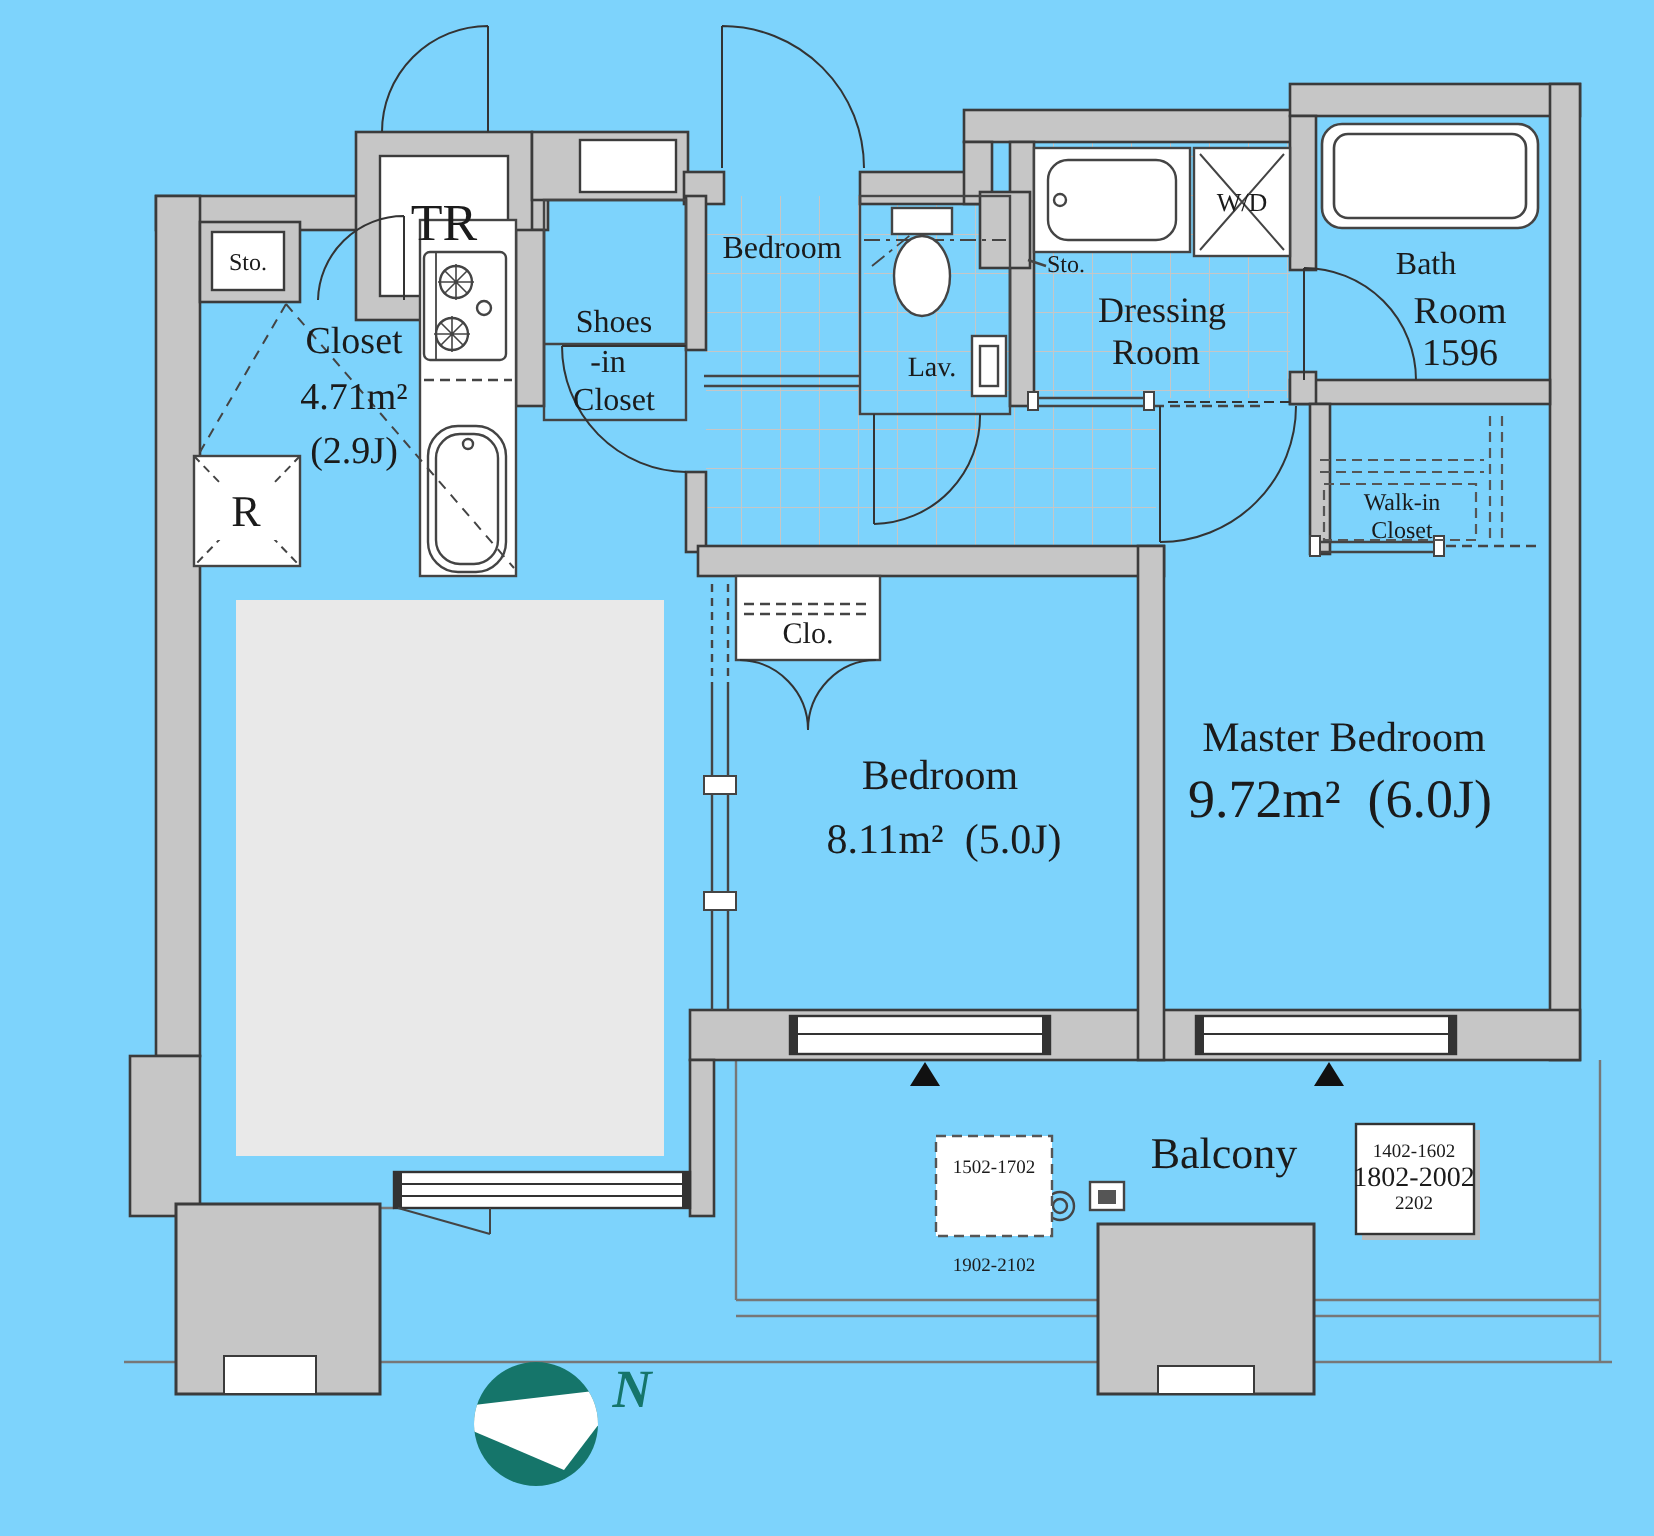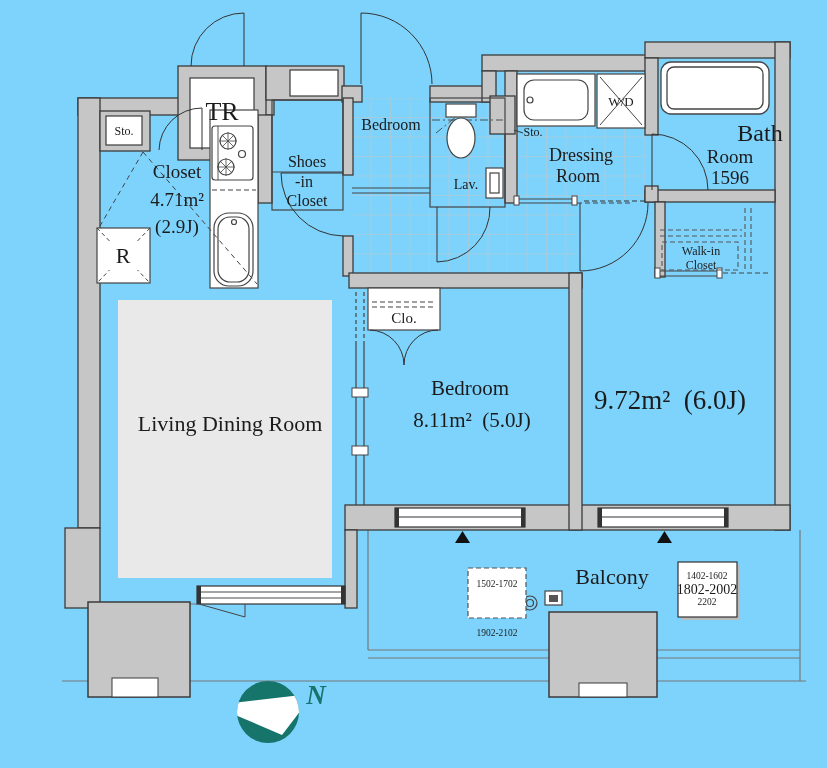--- a/index.html
+++ b/index.html
@@ -218,32 +218,32 @@
   <div class="lbl" style="left:304px;top:182px;font-size:16px">-in</div>
   <div class="lbl" style="left:307px;top:201px;font-size:16px">Closet</div>
 
   <div class="lbl" style="left:391px;top:125px;font-size:16px">Bedroom</div>
   <div class="lbl" style="left:466px;top:185px;font-size:14px">Lav.</div>
   <div class="lbl" style="left:533px;top:132px;font-size:12px">Sto.</div>
   <div class="lbl" style="left:581px;top:155px;font-size:18px">Dressing</div>
   <div class="lbl" style="left:578px;top:176px;font-size:18px">Room</div>
   <div class="lbl" style="left:621px;top:101px;font-size:13px">W/D</div>
 
-  <div class="lbl" style="left:760px;top:133px;font-size:24px">Bath</div>
+  <div class="lbl" style="left:713px;top:133px;font-size:16px">Bath</div>
   <div class="lbl" style="left:730px;top:156px;font-size:19px">Room</div>
   <div class="lbl" style="left:730px;top:177px;font-size:19px">1596</div>
 
   <div class="lbl" style="left:701px;top:251px;font-size:12px">Walk-in</div>
   <div class="lbl" style="left:701px;top:265px;font-size:12px">Closet</div>
   <div class="lbl" style="left:404px;top:318px;font-size:15px">Clo.</div>
 
   <div class="lbl" style="left:470px;top:388px;font-size:21px">Bedroom</div>
   <div class="lbl" style="left:472px;top:420px;font-size:21px">8.11m²  (5.0J)</div>
+  <div class="lbl" style="left:672px;top:369px;font-size:21px">Master Bedroom</div>
   <div class="lbl" style="left:670px;top:400px;font-size:27px">9.72m²  (6.0J)</div>
-  <div class="lbl" style="left:230px;top:424px;font-size:22px">Living Dining Room</div>
 
   <div class="lbl" style="left:612px;top:577px;font-size:22px">Balcony</div>
   <div class="lbl" style="left:497px;top:585px;font-size:9.5px">1502-1702</div>
   <div class="lbl" style="left:497px;top:634px;font-size:9.5px">1902-2102</div>
   <div class="lbl" style="left:707px;top:577px;font-size:9.5px">1402-1602</div>
   <div class="lbl" style="left:707px;top:590px;font-size:14px">1802-2002</div>
   <div class="lbl" style="left:707px;top:603px;font-size:9.5px">2202</div>
 
   <div class="lbl n-lbl" style="left:316px;top:695px;font-size:27px;color:#15756a">N</div>
 </div>

